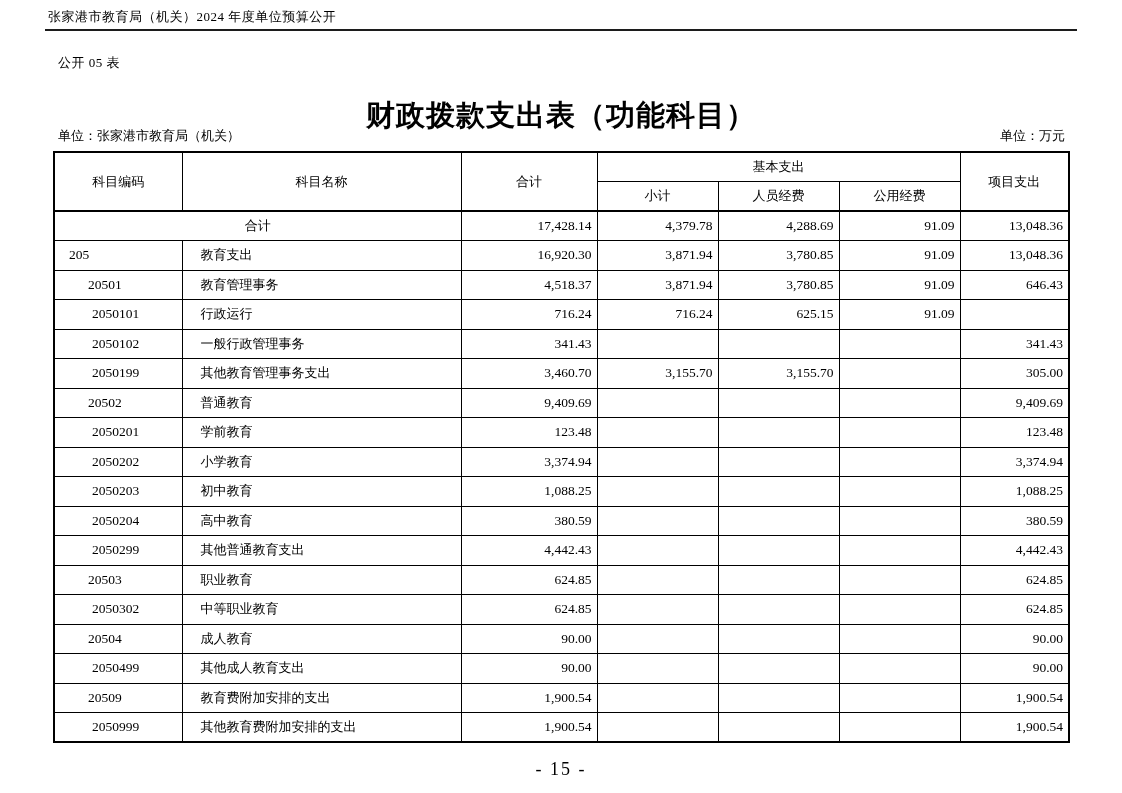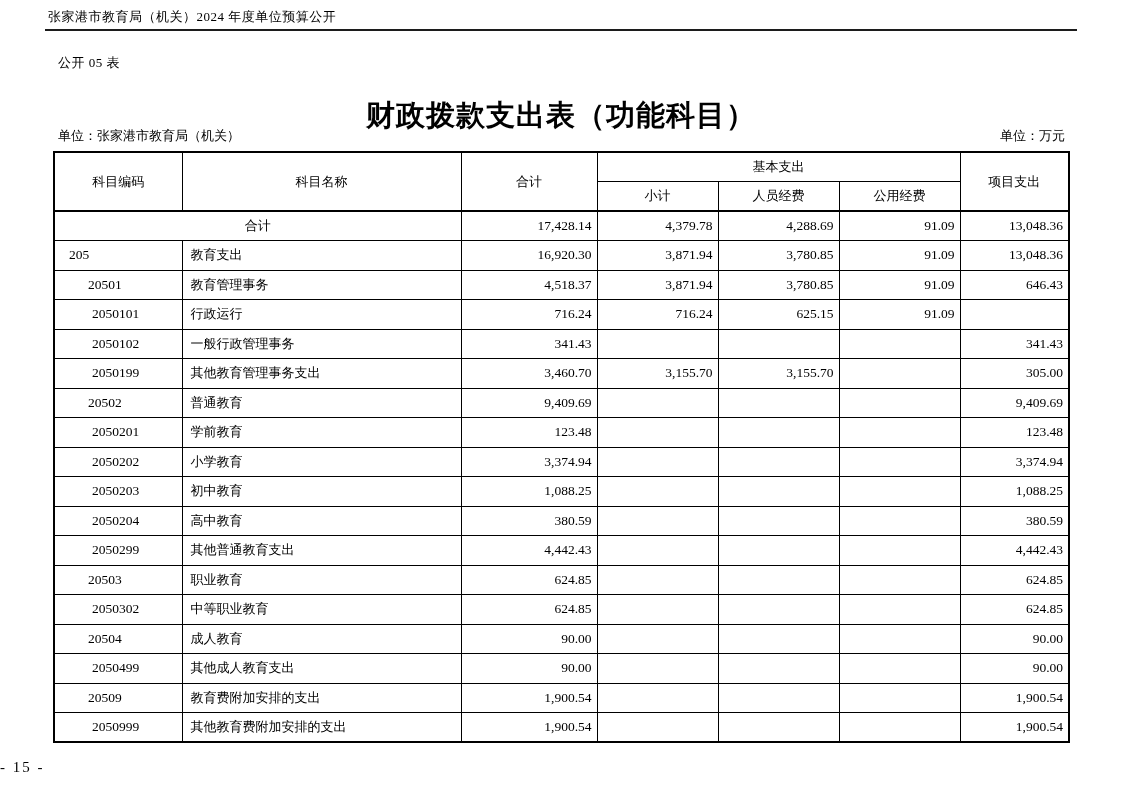--- a/index.html
+++ b/index.html
@@ -80,28 +80,29 @@
   .budget-table thead { border-bottom: 2px solid #000; }
   .budget-table tbody tr { height: 29.5px; }
   .budget-table td.num {
     text-align: right;
     padding-right: 5px;
     font-size: 13.5px;
   }
   .budget-table td.code { text-align: left; padding-left: 14px; font-size: 13.5px; }
   .budget-table td.code.lvl1 { padding-left: 33px; }
   .budget-table td.code.lvl2 { padding-left: 37px; margin-top: 29px; }
-  .budget-table td.name { text-align: left; padding-left: 8px; }
+  .budget-table td.name { text-align: left; padding-left: 18px; }
   .budget-table td.label-center { text-align: center; }
   .page-footer {
     position: absolute;
     left: 0;
     top: 759px;
     width: 100%;
-    font-size: 15px;
+    text-align: center;
+    font-size: 18px;
     letter-spacing: 2px;
   }
 </style>
 </head>
 <body>
 
 <div class="doc-header-text">张家港市教育局（机关）2024 年度单位预算公开</div>
 <div class="doc-header-rule"></div>
 <div class="table-label">公开 05 表</div>
 <div class="doc-title">财政拨款支出表（功能科目）</div>

